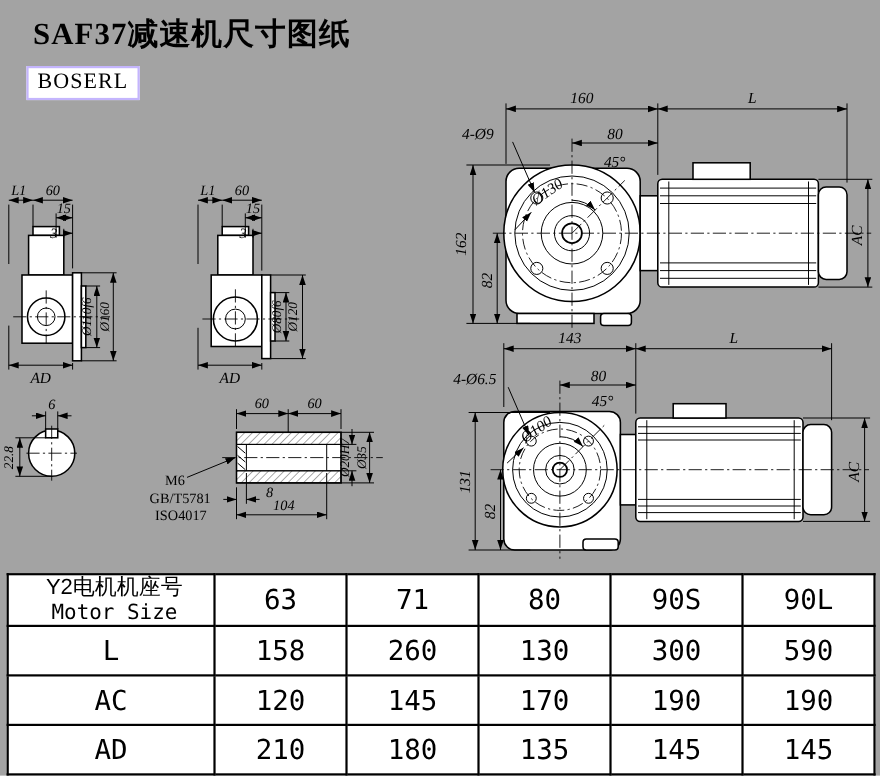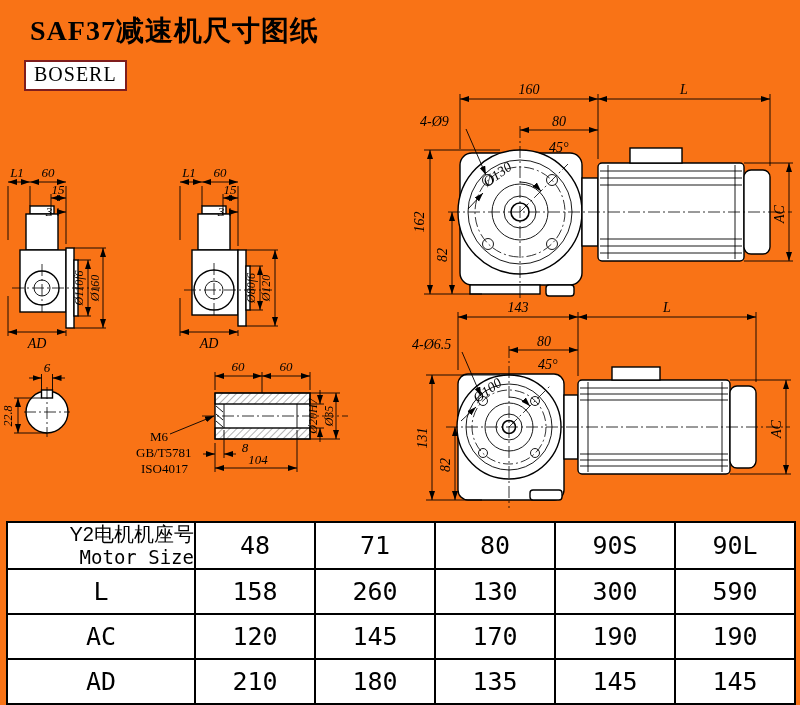--- a/index.html
+++ b/index.html
@@ -1,42 +1,42 @@
 <!DOCTYPE html>
 <html><head>
 <meta charset="utf-8">
 <style>
   * { margin:0; padding:0; box-sizing:border-box; }
   html,body { background:#fff; }
   body { width:800px; height:705px; font-family:"Liberation Sans",sans-serif; position:relative; overflow:hidden; }
-  .page { position:relative; width:800px; height:705px; background:#f97316; }
+  .page { position:relative; width:800px; height:705px; background:#a3a3a3; }
 
   .title { position:absolute; left:30px; top:12px; font:bold 28px "Liberation Serif",serif; color:#000; letter-spacing:1px; white-space:nowrap; }
-  .logo  { position:absolute; left:24px; top:60px; border:2px solid #7f1d1d; background:#fff; padding:1px 8px 3px 8px; font:20px "Liberation Serif",serif; color:#000; letter-spacing:1px; }
+  .logo  { position:absolute; left:24px; top:60px; border:2px solid #c4b5fd; background:#fff; padding:1px 8px 3px 8px; font:20px "Liberation Serif",serif; color:#000; letter-spacing:1px; }
 
   svg.drawing { position:absolute; left:0; top:0; }
 
   
   .outline  { stroke:#000; stroke-width:1.4; fill:#fff; }
   .outline2 { stroke:#000; stroke-width:1.6; fill:none; }
   .thin     { stroke:#000; stroke-width:0.9; fill:none; }
   .dim      { stroke:#000; stroke-width:0.9; fill:none; }
   .cl       { stroke:#000; stroke-width:0.8; fill:none; stroke-dasharray:12 3 2 3; }
   .clc      { stroke:#000; stroke-width:0.8; fill:none; stroke-dasharray:10 3 2 3; }
   .hatchband{ stroke:#000; stroke-width:0.9; fill:url(#hatch); }
 
   .dt  { font:italic 14px "Liberation Serif",serif; fill:#000; }
   .dtm { font:italic 13px "Liberation Serif",serif; fill:#000; }
   .dts { font:italic 12px "Liberation Serif",serif; fill:#000; }
   .std { font:13px "Liberation Serif",serif; fill:#000; }
 
   
   .dim-table { position:absolute; left:6px; top:521px; width:788px; border-collapse:collapse; table-layout:fixed; background:#fff; }
   .dim-table td { border:2px solid #000; text-align:center; vertical-align:middle; font:25px "DejaVu Sans Mono",monospace; color:#000; padding:0; height:45px; }
-  .dim-table td.hdr { text-align:right; padding-left:6px; }
+  .dim-table td.hdr { text-align:center; padding-left:6px; }
   .label-cn { font:20px "Liberation Sans",sans-serif; line-height:23px; }
   .label-en { font:19px "DejaVu Sans Mono",monospace; line-height:22px; }
 </style>
 </head>
 <body>
 
 <div class="page">
 
   <div class="title">SAF37减速机尺寸图纸</div>
   <div class="logo">
@@ -396,21 +396,21 @@
         <col style="width:120px">
         <col style="width:120px">
         <col style="width:120px">
     </colgroup>
     <tbody>
       <tr>
         <td class="hdr">
           <div class="label-cn">Y2电机机座号</div>
           <div class="label-en">Motor Size</div>
         </td>
-        <td>48</td>
+        <td>63</td>
         <td>71</td>
         <td>80</td>
         <td>90S</td>
         <td>90L</td>
       </tr>
       <tr>
         <td>L</td>
         <td>158</td>
         <td>260</td>
         <td>130</td>

